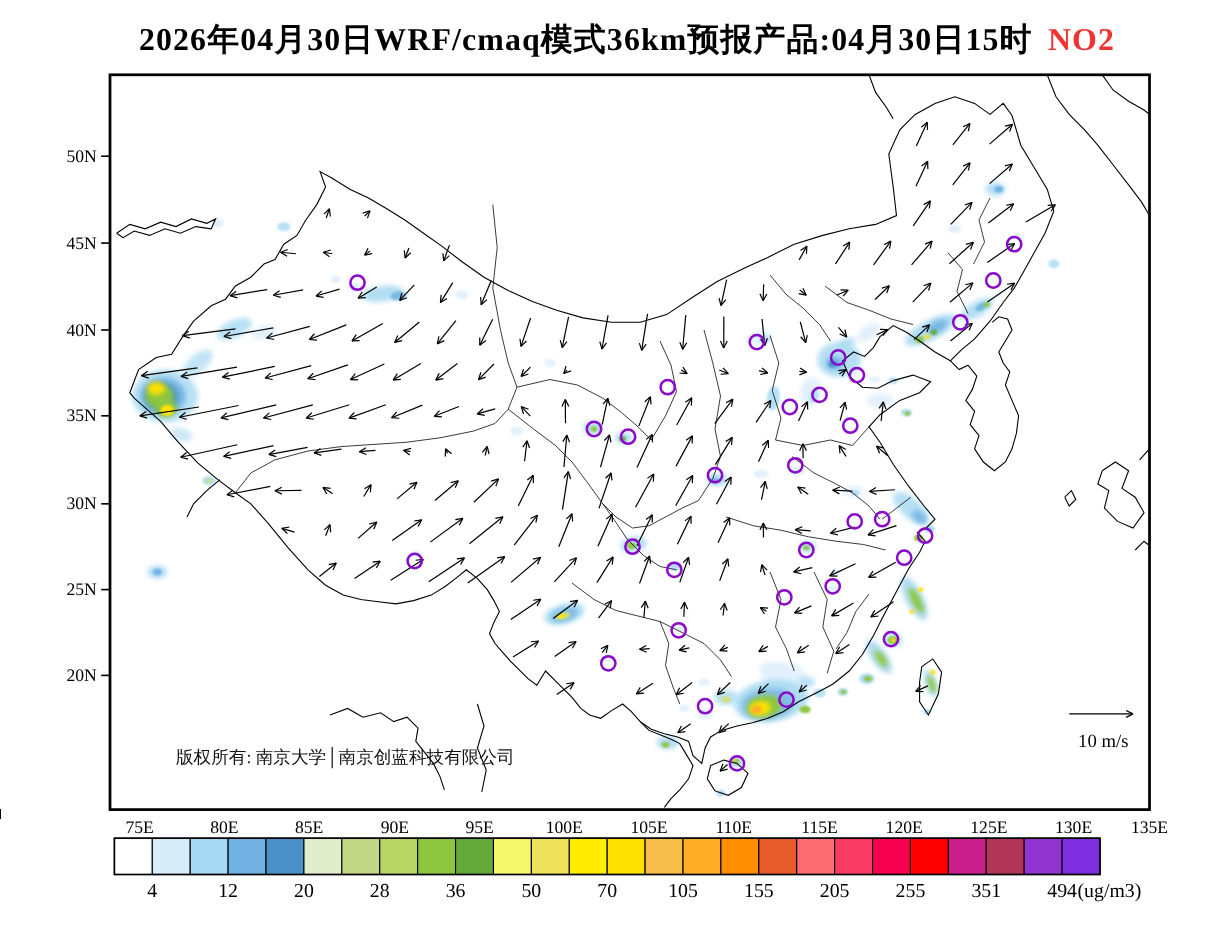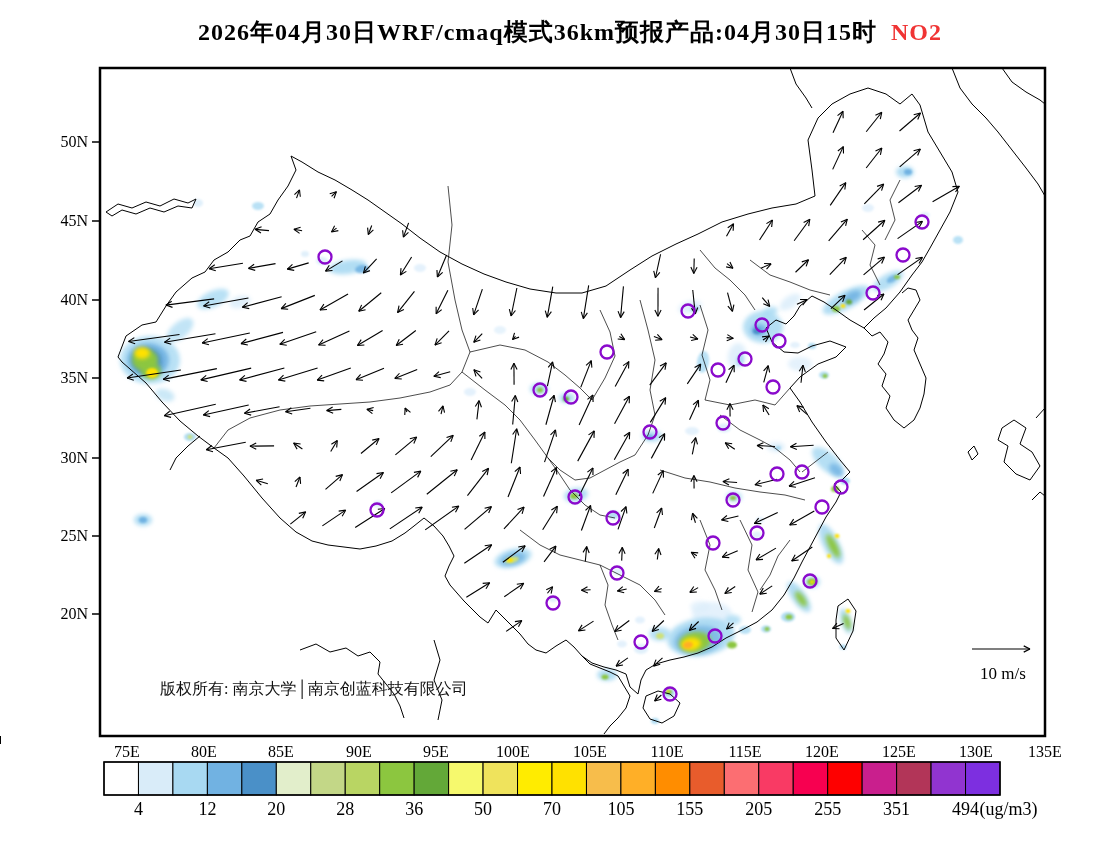--- a/index.html
+++ b/index.html
@@ -1,20 +1,20 @@
 <!DOCTYPE html>
 <html><head>
 <meta charset="utf-8">
 <style>
   html,body{margin:0;padding:0;background:#ffffff;}
   .stage{position:relative;width:1100px;height:850px;background:#ffffff;overflow:hidden;
          font-family:"Liberation Serif","DejaVu Serif",serif;}
   .title-row{position:absolute;top:16px;left:0;width:1100px;text-align:center;
              padding-left:40px;box-sizing:border-box;
-             font-size:24px;font-weight:bold;letter-spacing:1px;color:#000;}
+             font-size:29px;font-weight:bold;letter-spacing:1px;color:#000;}
   .title-row .species{margin-left:14px;font-weight:bold;}
   #map-svg{position:absolute;left:0;top:0;}
 </style>
 </head>
 <body>
 
 <div class="stage">
   <div class="title-row">
     <span>2026年04月30日WRF/cmaq模式36km预报产品:04月30日15时</span><span class="species" style="color: rgb(240, 52, 52);">NO2</span>
   </div>

